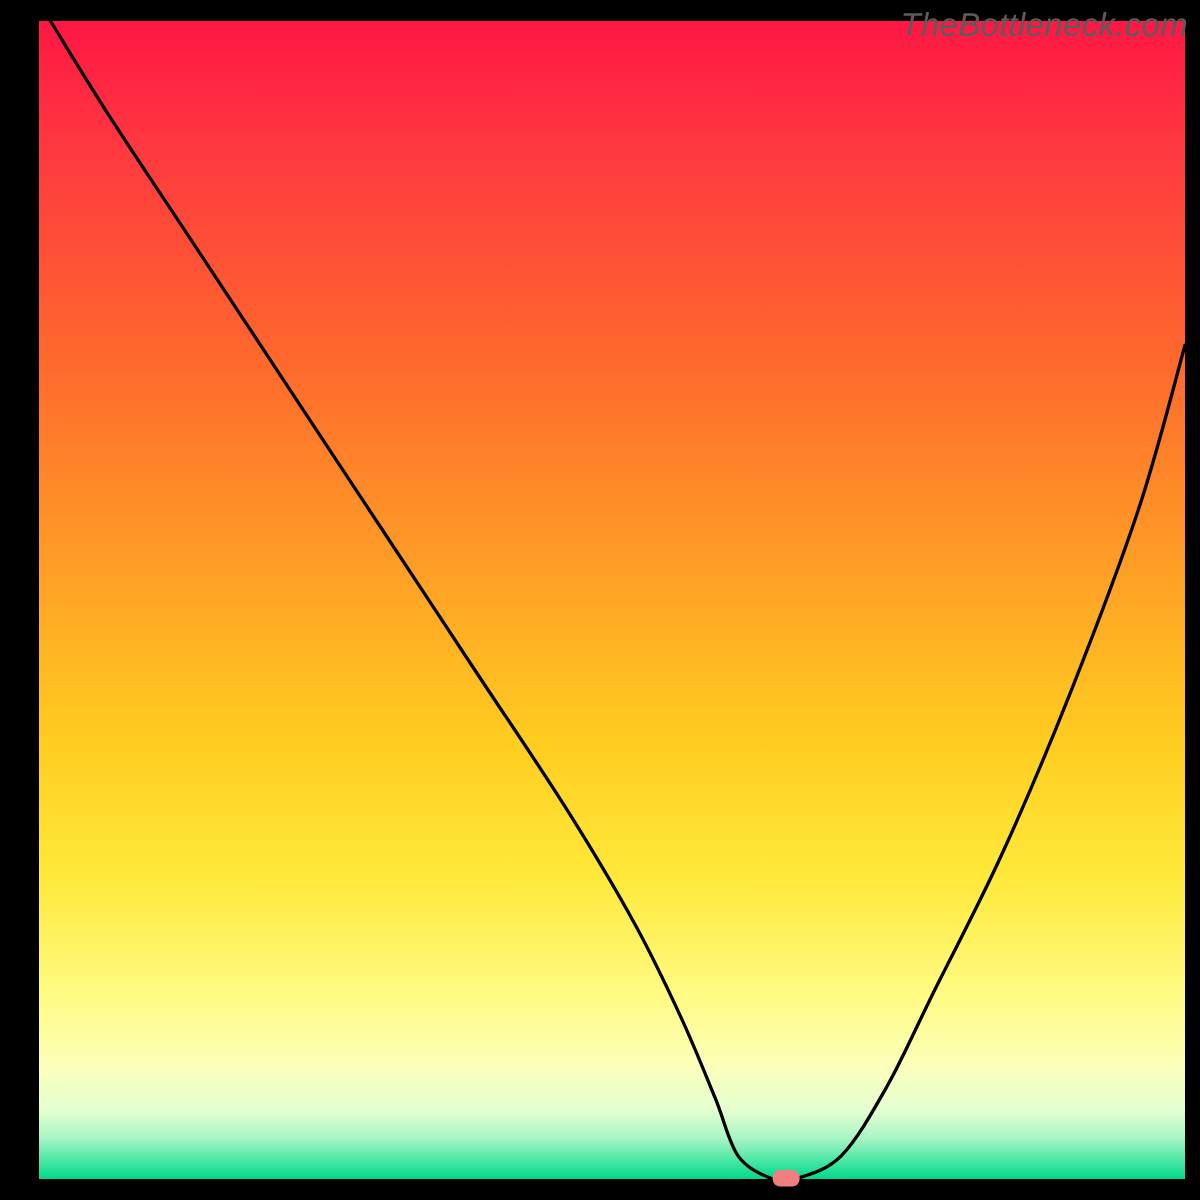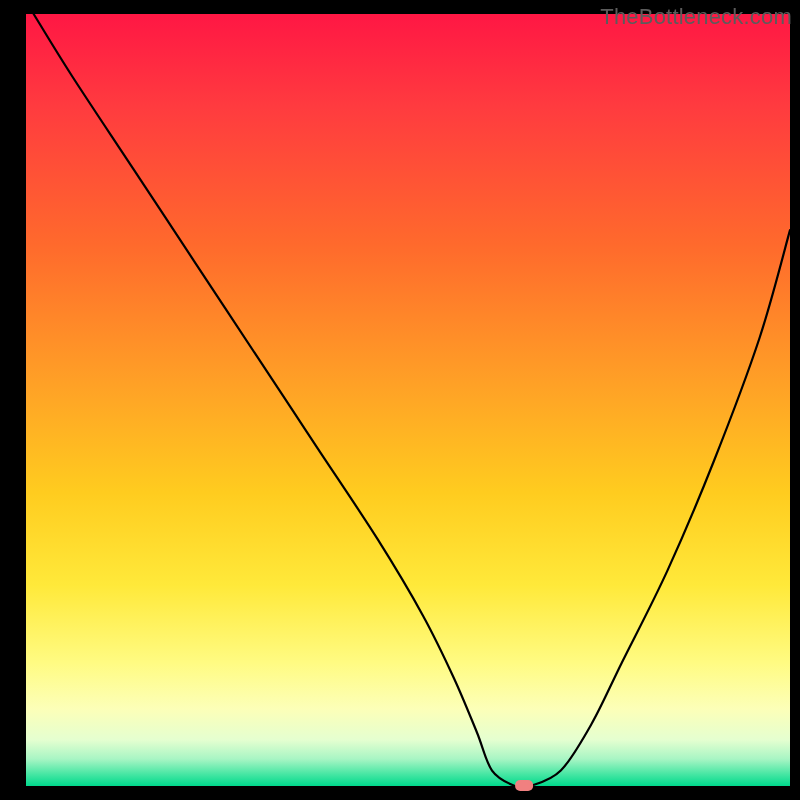--- a/index.html
+++ b/index.html
@@ -19,20 +19,21 @@
   }
   .watermark {
     position: absolute;
     top: 4px;
     right: 8px;
     color: #5c5c5c;
     font-size: 22px;
     font-weight: 500;
     letter-spacing: 0.2px;
     user-select: none;
+    font-style: italic;
   }
   svg {
     display: block;
   }
 </style>
 </head>
 <body>
 
 <div class="container">
   <div class="watermark">TheBottleneck.com</div>

